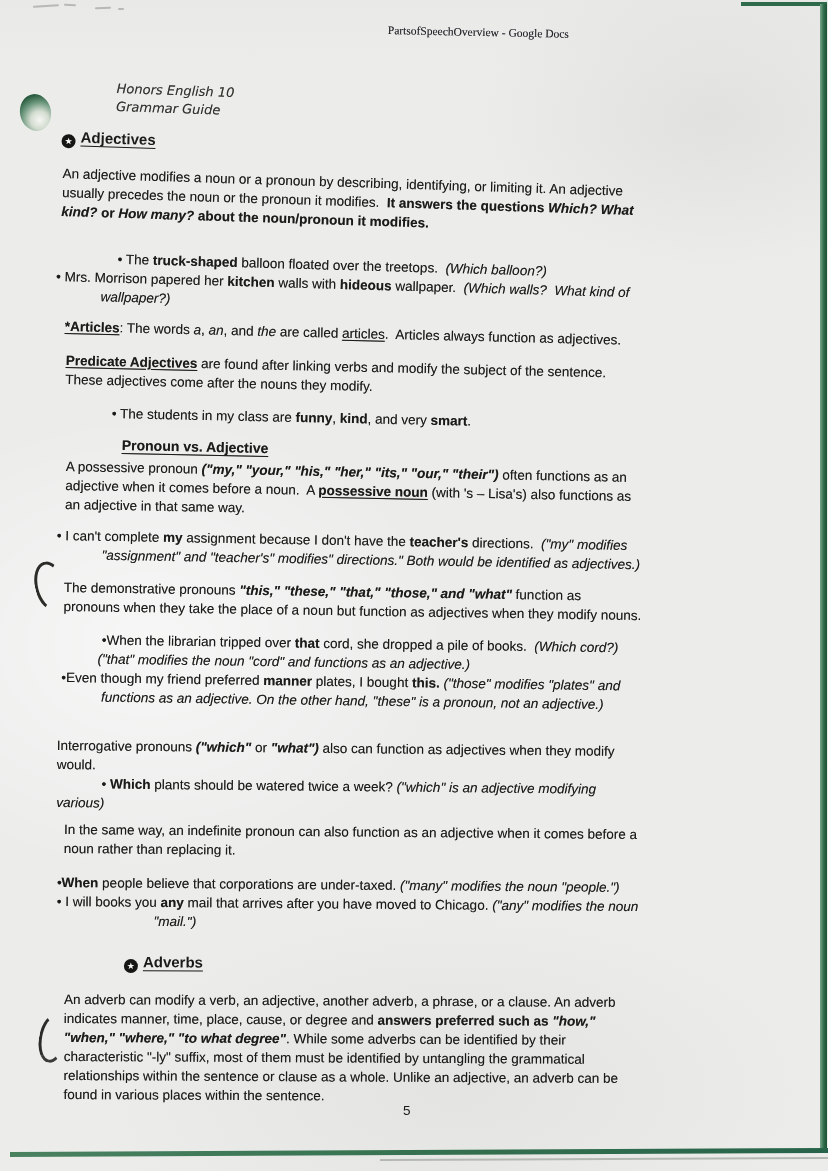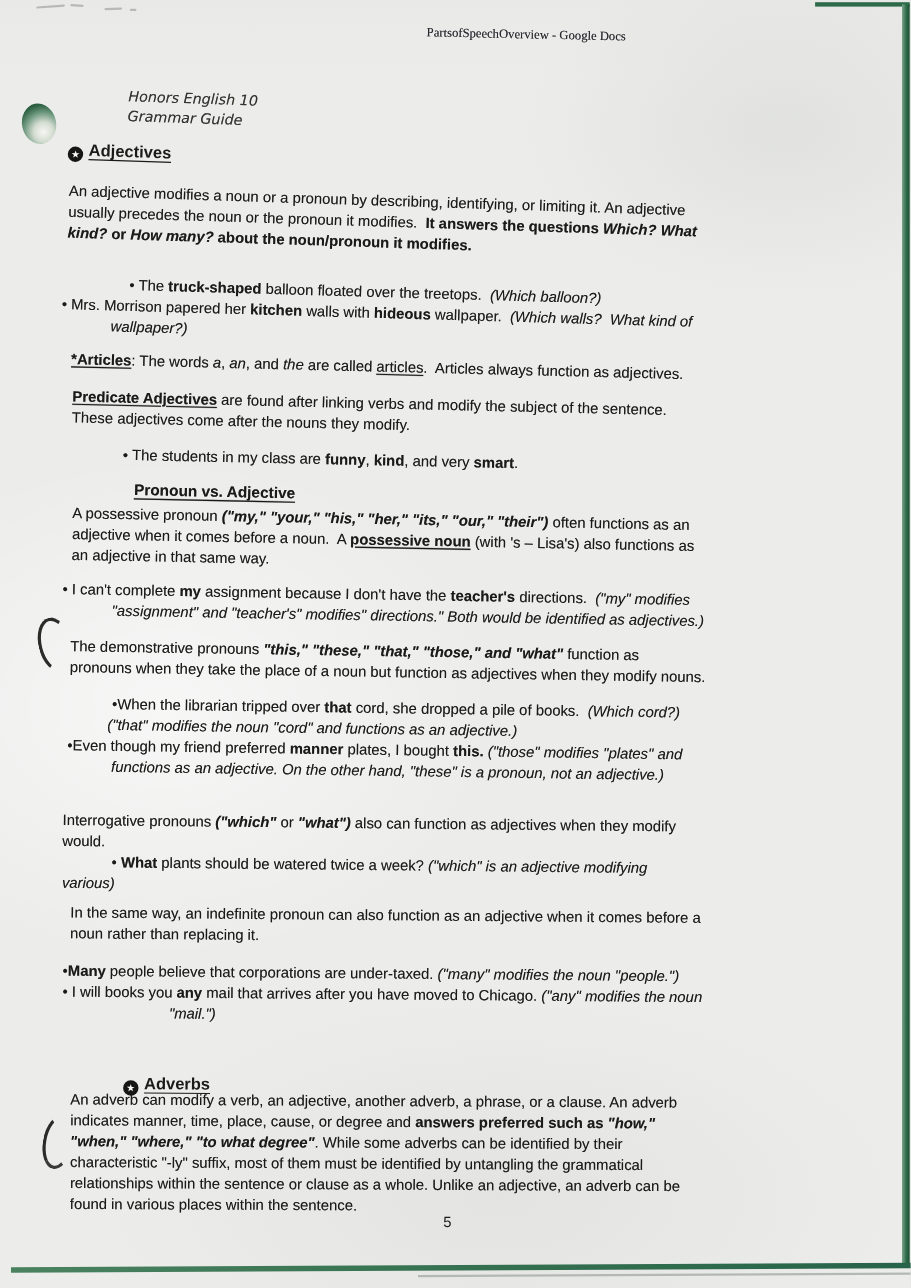--- a/index.html
+++ b/index.html
@@ -136,36 +136,36 @@
   <div class="blk" style="left:62px;top:630px;transform:rotate(0.85deg);">
       <div class="line ind2"><span class="r n">•When the librarian tripped over </span><span class="r b">that</span><span class="r n"> cord, she dropped a pile of books.  </span><span class="r i">(Which cord?)</span></div>
       <div class="line ind1"><span class="r i">("that" modifies the noun "cord" and functions as an adjective.)</span></div>
       <div class="line ind0"><span class="r n">•Even though my friend preferred </span><span class="r b">manner</span><span class="r n"> plates, I bought </span><span class="r b">this.</span><span class="r n"> </span><span class="r i">("those" modifies "plates" and</span></div>
       <div class="line ind2"><span class="r i">functions as an adjective. On the other hand, "these" is a pronoun, not an adjective.)</span></div>
     </div>
 
   <div class="blk" style="left:57px;top:736px;transform:rotate(0.6deg);">
       <div class="line ind0"><span class="r n">Interrogative pronouns </span><span class="r bi">("which"</span><span class="r n"> or </span><span class="r bi">"what")</span><span class="r n"> also can function as adjectives when they modify</span></div>
       <div class="line ind0"><span class="r n">would.</span></div>
-      <div class="line ind3"><span class="r n">• </span><span class="r b">What</span><span class="r n"> plants should be watered twice a week? </span><span class="r i">("which" is an adjective modifying</span></div>
+      <div class="line ind3"><span class="r n">• </span><span class="r b">Which</span><span class="r n"> plants should be watered twice a week? </span><span class="r i">("which" is an adjective modifying</span></div>
       <div class="line ind0"><span class="r i">various)</span></div>
     </div>
 
   <div class="blk" style="left:64px;top:820px;transform:rotate(0.5deg);">
       <div class="line ind0"><span class="r n">In the same way, an indefinite pronoun can also function as an adjective when it comes before a</span></div>
       <div class="line ind0"><span class="r n">noun rather than replacing it.</span></div>
     </div>
 
   <div class="blk" style="left:57px;top:873px;transform:rotate(0.5deg);">
-      <div class="line ind0"><span class="r n">•</span><span class="r b">Many</span><span class="r n"> people believe that corporations are under-taxed. </span><span class="r i">("many" modifies the noun "people.")</span></div>
+      <div class="line ind0"><span class="r n">•</span><span class="r b">When</span><span class="r n"> people believe that corporations are under-taxed. </span><span class="r i">("many" modifies the noun "people.")</span></div>
       <div class="line ind0"><span class="r n">• I will books you </span><span class="r b">any</span><span class="r n"> mail that arrives after you have moved to Chicago. </span><span class="r i">("any" modifies the noun</span></div>
       <div class="line ind6"><span class="r i">"mail.")</span></div>
     </div>
 
-  <div class="blk sec-head" style="left:112px;top:953px;transform:rotate(0.4deg);margin-top:24px;">
+  <div class="blk sec-head" style="left:124px;top:953px;transform:rotate(0.4deg);">
     <span class="star">★</span><span class="hd">Adverbs</span>
   </div>
 
   <div class="blk" style="left:64px;top:990px;transform:rotate(0.3deg);">
       <div class="line ind0"><span class="r n">An adverb can modify a verb, an adjective, another adverb, a phrase, or a clause. An adverb</span></div>
       <div class="line ind0"><span class="r n">indicates manner, time, place, cause, or degree and </span><span class="r b">answers preferred such as </span><span class="r bi">"how,"</span></div>
       <div class="line ind0"><span class="r bi">"when," "where," "to what degree"</span><span class="r n">. While some adverbs can be identified by their</span></div>
       <div class="line ind0"><span class="r n">characteristic "-ly" suffix, most of them must be identified by untangling the grammatical</span></div>
       <div class="line ind0"><span class="r n">relationships within the sentence or clause as a whole. Unlike an adjective, an adverb can be</span></div>
       <div class="line ind0"><span class="r n">found in various places within the sentence.</span></div>

